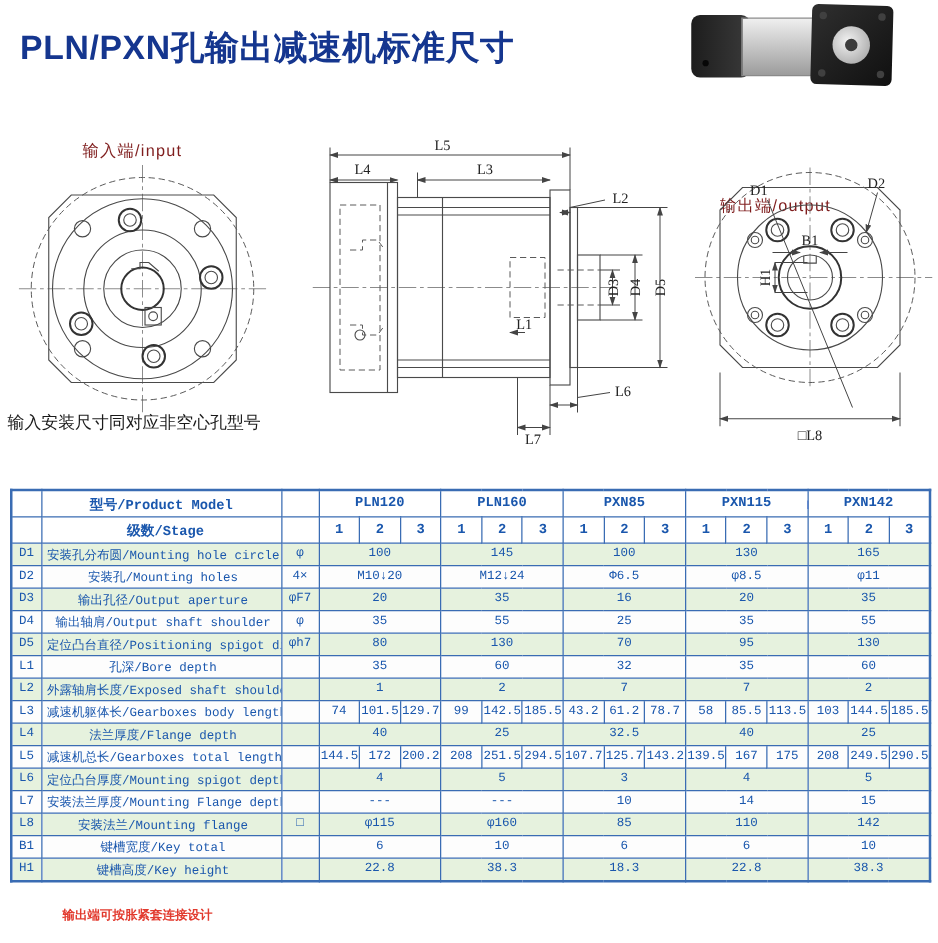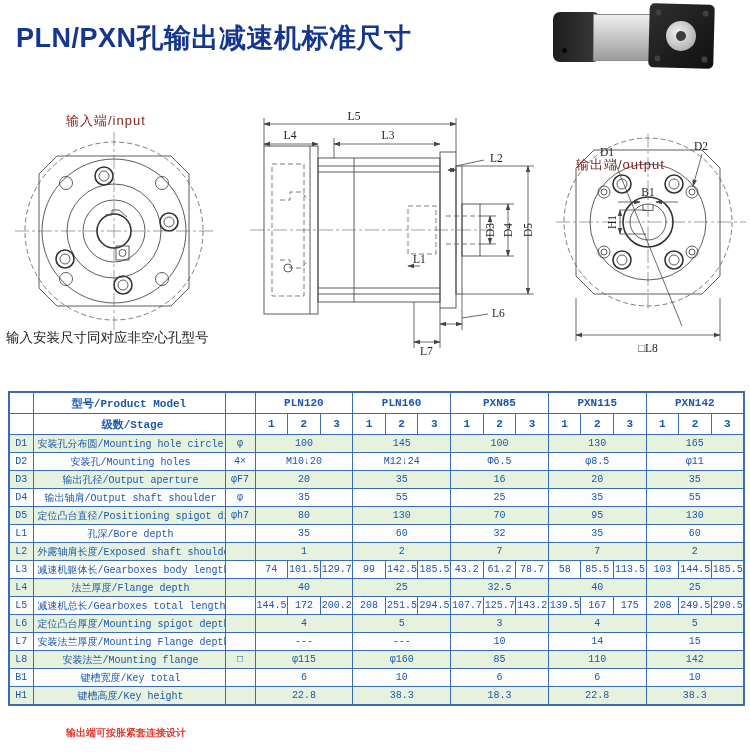--- a/index.html
+++ b/index.html
@@ -31,21 +31,21 @@
              font-family:Liberation Mono, monospace;}
   table.dims th,table.dims td{border:1px solid #3a6cb3;color:#1a57ad;text-align:center;overflow:hidden;white-space:nowrap;padding:0 1px;}
   table.dims th{height:20px;font-size:11px;font-weight:bold;background:#fff;}
   table.dims td{height:17px;font-size:10px;}
   table.dims td.name{text-align:center;padding-left:4px;font-size:10px;}
   table.dims tr.green td{background:#e6f2de;}
   table.dims tr.white td{background:#fdfdfd;}
   table.dims{border:2px solid #3a6cb3;}
   
   .note{position:absolute;left:20px;top:727px;color:#e23a2e;font-size:10px;font-weight:bold;line-height:12.5px;}
-  .note .l2{margin-left:46px;}
+  .note .l2{margin-left:30px;}
 </style>
 </head>
 <body>
 
 <div class="page">
 
   <div class="title">PLN/PXN孔输出减速机标准尺寸</div>
   <div class="photo">
     <div class="rear">
         <div class="rear-dot"></div>

